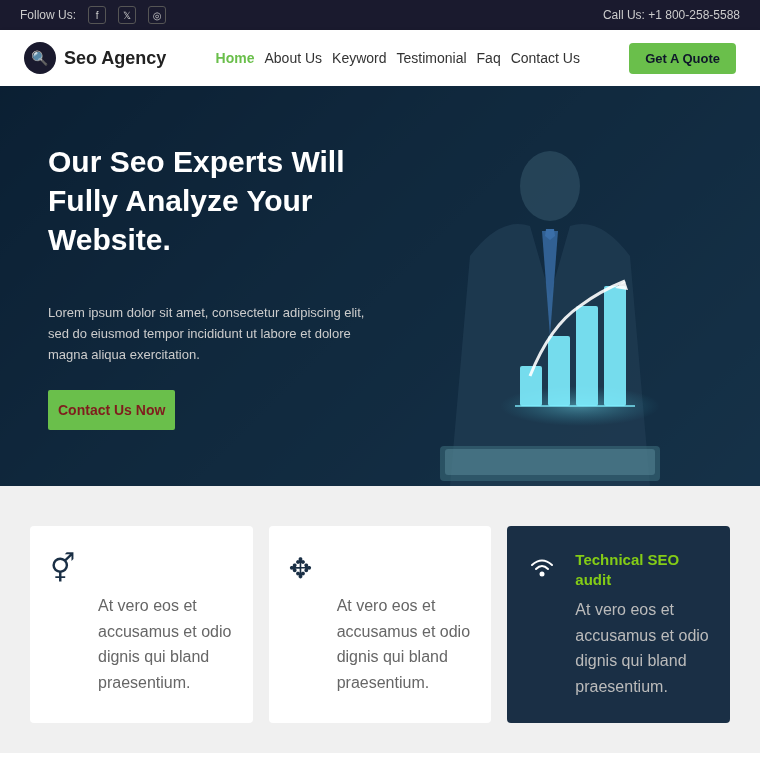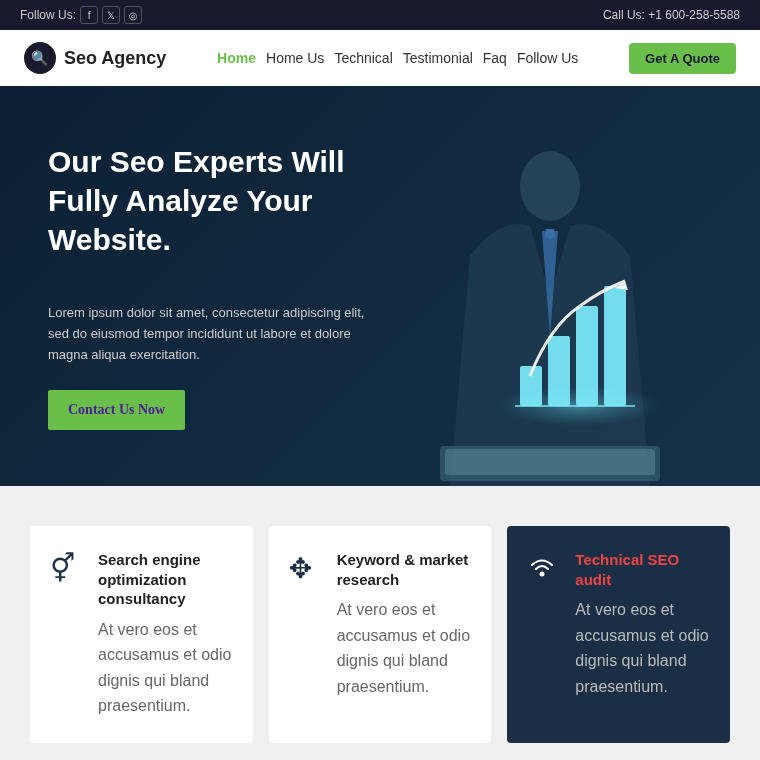--- a/index.html
+++ b/index.html
@@ -8,21 +8,21 @@
     
     .top-bar {
       background: #1a1a2e;
       color: #ccc;
       font-size: 12px;
       padding: 6px 20px;
       display: flex;
       justify-content: space-between;
       align-items: center;
     }
-    .top-bar .follow-us { display: flex; align-items: center; gap: 4px; }
+    .top-bar .follow-us { display: flex; align-items: center; gap: 12px; }
     .top-bar .social-icon {
       display: inline-flex; align-items: center; justify-content: center;
       width: 18px; height: 18px; border: 1px solid #555; border-radius: 3px;
       font-size: 10px; color: #ccc; cursor: pointer;
     }
 
     
     .navbar {
       background: #fff;
       display: flex;
@@ -75,23 +75,23 @@
     .hero-content h1 {
       color: #fff; font-size: 30px; font-weight: bold;
       line-height: 1.3; max-width: 360px; margin-bottom: 16px;
     }
     .hero-content p {
       color: #ccc; font-size: 13px; max-width: 340px; line-height: 1.6;
       margin-bottom: 24px;
       margin-top: 28px;
     }
     .btn-contact-now {
-      background: #6abf4b; color: #4c1d95; border: none;
-      padding: 12px 20px; font-size: 14px; font-weight: bold;
-      cursor: pointer; width: fit-content; border-radius: 2px; font-family: Liberation Serif, serif;
+      background: #6abf4b; color: #7f1d1d; border: none;
+      padding: 12px 10px; font-size: 14px; font-weight: bold;
+      cursor: pointer; width: fit-content; border-radius: 2px;
     }
 
     
     .hero-visual {
       position: absolute; right: 30px; top: 50px; z-index: 1;
     }
 
     
     .services-section {
       background: #f0f0f0; padding: 40px 30px 30px;
@@ -107,56 +107,56 @@
     .service-card .card-header {
       display: flex; align-items: flex-start; gap: 12px;
     }
     .service-card .card-icon {
       font-size: 28px; color: #1a2f45; min-width: 36px; margin-top: 2px;
     }
     .service-card.dark .card-icon { color: #fff; }
     .service-card .card-title {
       font-size: 15px; font-weight: bold; color: #222; line-height: 1.3;
     }
-    .service-card.dark .card-title { color: #ef4444; }
+    .service-card.dark .card-title { color: #84cc16; }
     .service-card .card-text {
       font-size: 16px; color: #666; line-height: 1.6; margin-left: 48px;
     }
     .service-card.dark .card-text { color: #bbb; }
 
     
     .teaser-section {
       background: #fff; padding: 40px 30px 20px; text-align: center;
     }
   </style>
 </head>
 <body>
 
 <div class="top-bar">
   <div class="follow-us">
     <span>Follow Us:</span>
     <span class="social-icon">f</span>
     <span class="social-icon">𝕏</span>
     <span class="social-icon">◎</span>
   </div>
-  <div>Call Us: +1 600-258-5588</div>
+  <div>Call Us: +1 800-258-5588</div>
 </div>
 
 <nav class="navbar">
   <div class="logo">
     <div class="logo-icon">🔍</div>
     <span>Seo Agency</span>
   </div>
   <ul class="nav-links">
     <li><a href="#" class="active">Home</a></li>
-    <li><a href="#">Home Us</a></li>
-    <li><a href="#">Technical</a></li>
+    <li><a href="#">About Us</a></li>
+    <li><a href="#">Keyword</a></li>
     <li><a href="#">Testimonial</a></li>
     <li><a href="#">Faq</a></li>
-    <li><a href="#">Follow Us</a></li>
+    <li><a href="#">Contact Us</a></li>
   </ul>
   <button class="btn-quote">Get A Quote</button>
 </nav>
 
 <section class="hero">
   <div class="hero-overlay"></div>
 
   <div class="hero-visual">
     <svg width="360" height="360" viewBox="0 0 360 360">
 
@@ -201,29 +201,27 @@
     <button class="btn-contact-now">Contact Us Now</button>
   </div>
 </section>
 
 <section class="services-section">
   <div class="services-grid">
 
     <div class="service-card">
       <div class="card-header">
         <div class="card-icon">⚥</div>
-        <div class="card-title">Search engine optimization consultancy</div>
       </div>
       <div class="card-text">At vero eos et accusamus et odio dignis qui bland praesentium.</div>
     </div>
 
     <div class="service-card">
       <div class="card-header">
         <div class="card-icon">✥</div>
-        <div class="card-title">Keyword &amp; market research</div>
       </div>
       <div class="card-text">At vero eos et accusamus et odio dignis qui bland praesentium.</div>
     </div>
 
     <div class="service-card dark">
       <div class="card-header">
         <div class="card-icon">
           <svg width="30" height="30" viewBox="0 0 30 30" fill="none">
             <circle cx="15" cy="22" r="2.5" fill="#fff"></circle>
             <path d="M9 17 Q15 11 21 17" stroke="#fff" stroke-width="2" fill="none" stroke-linecap="round"></path>

